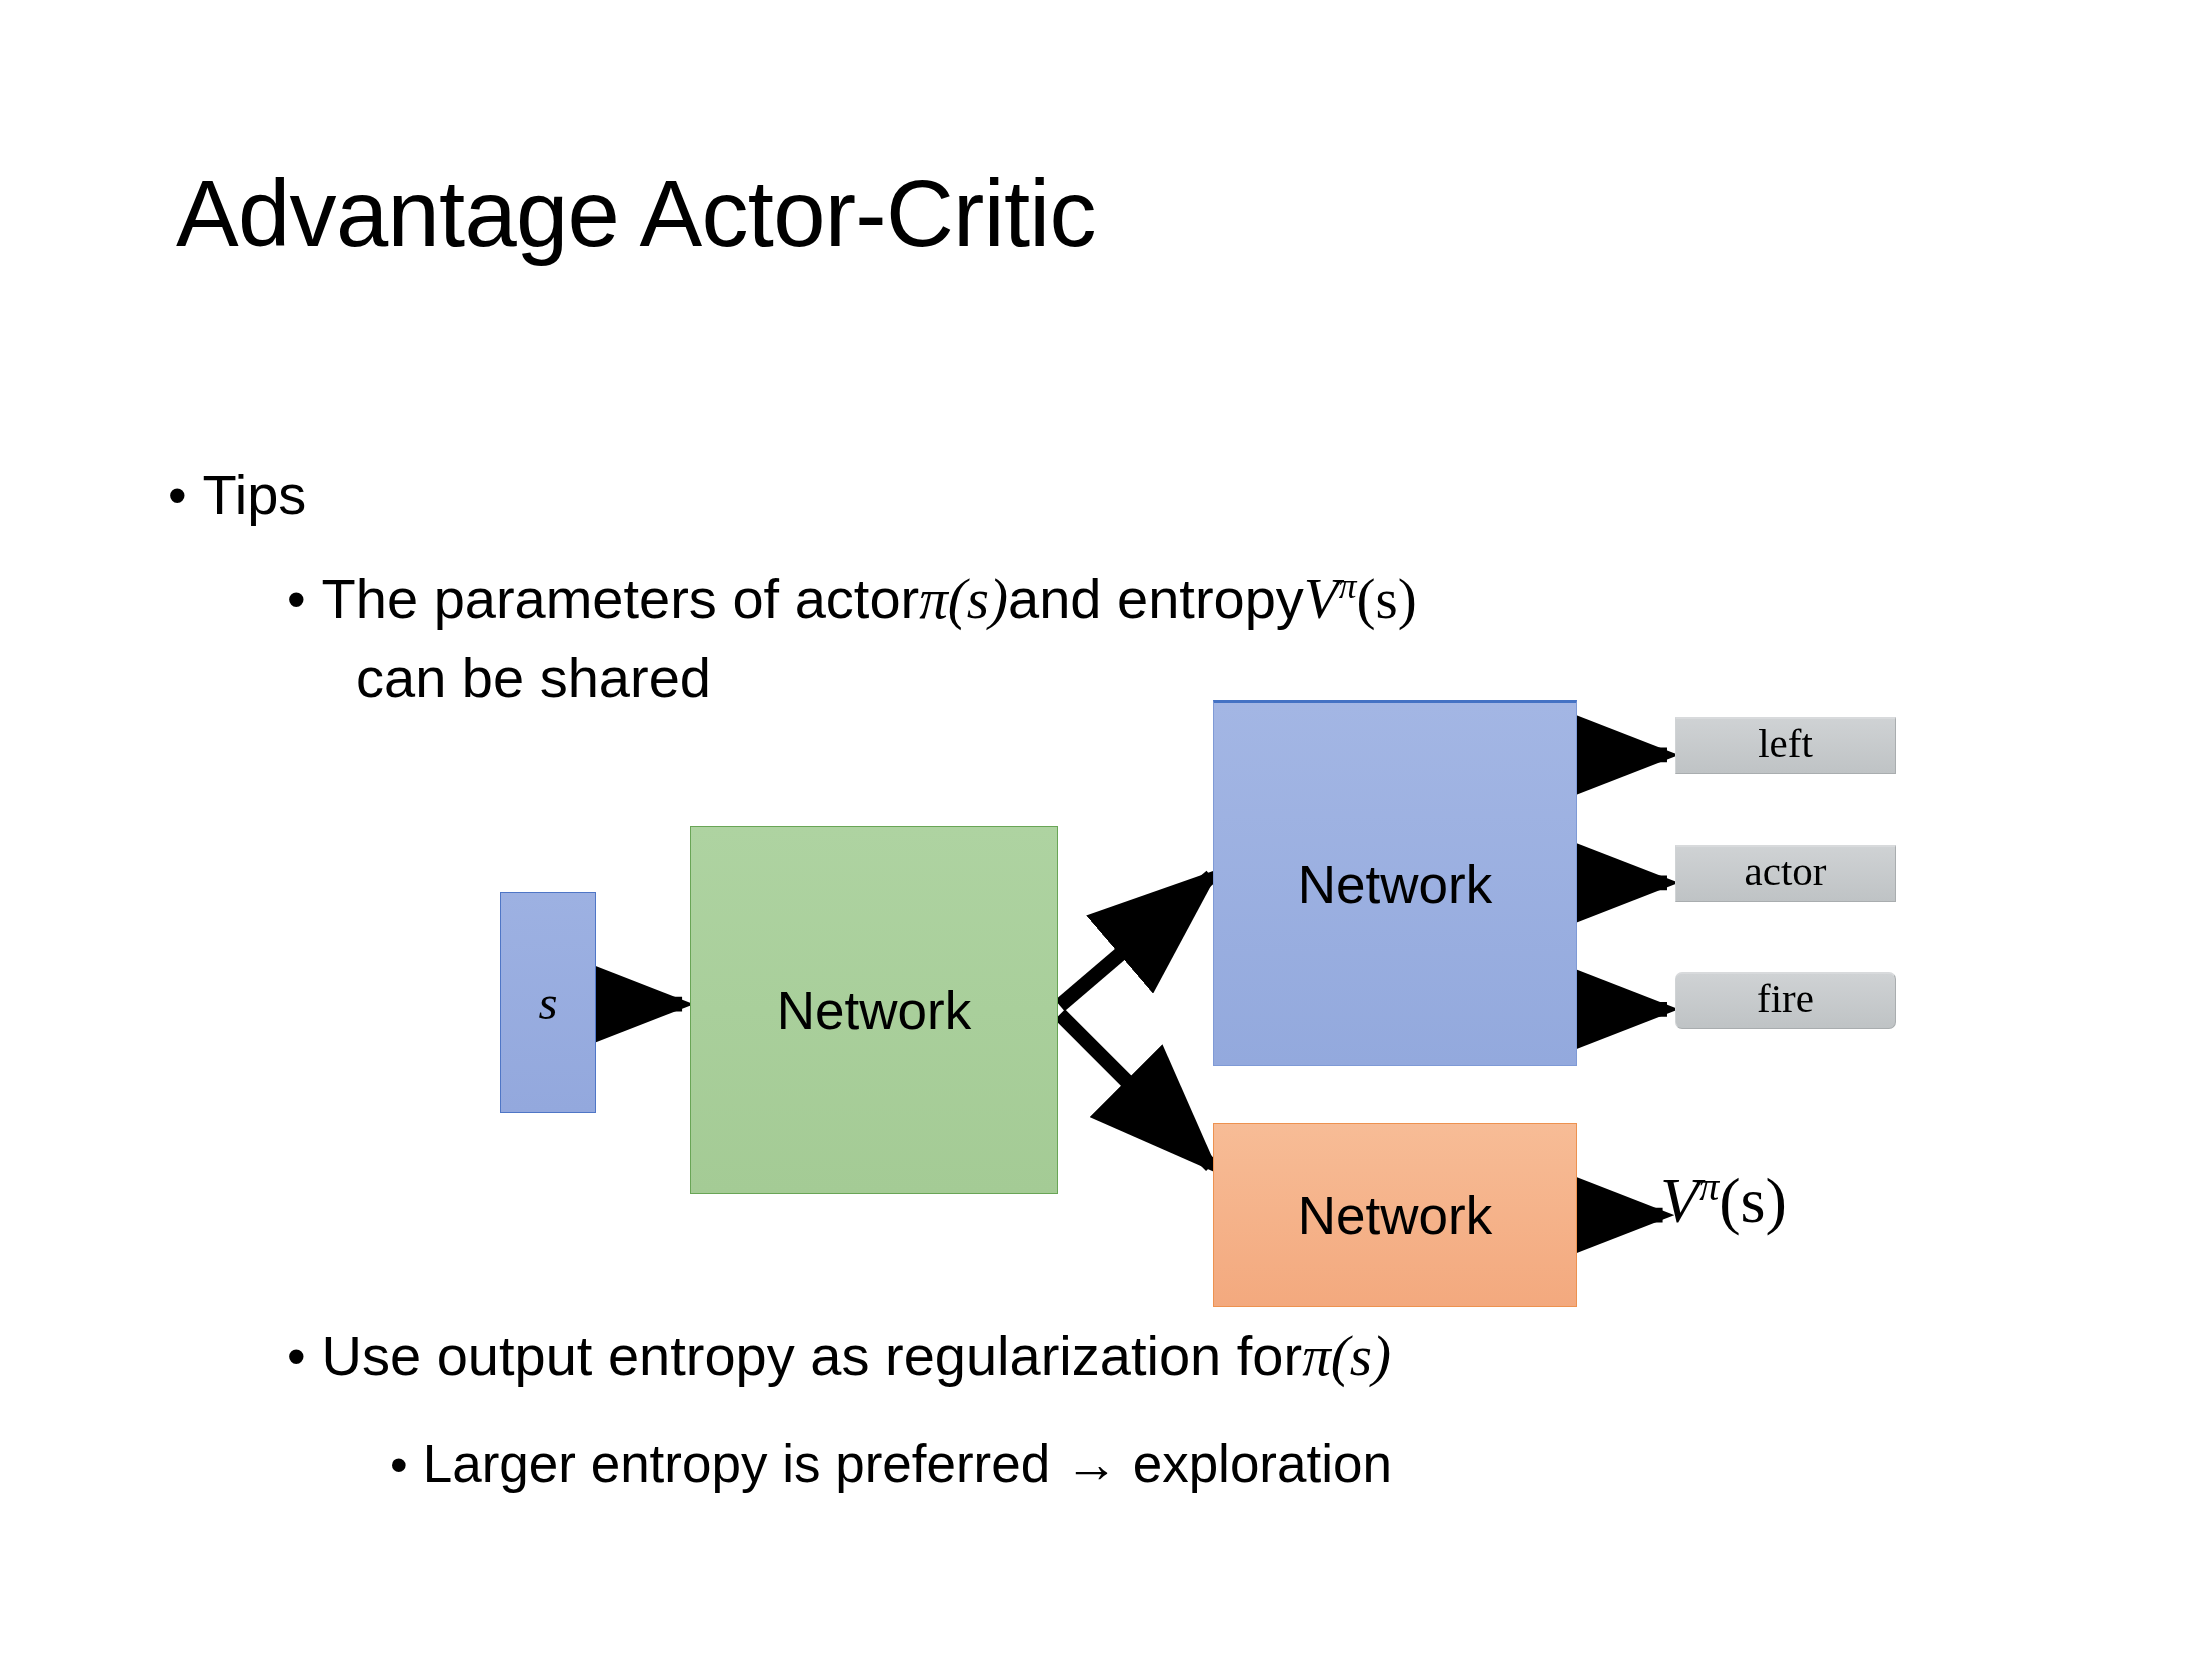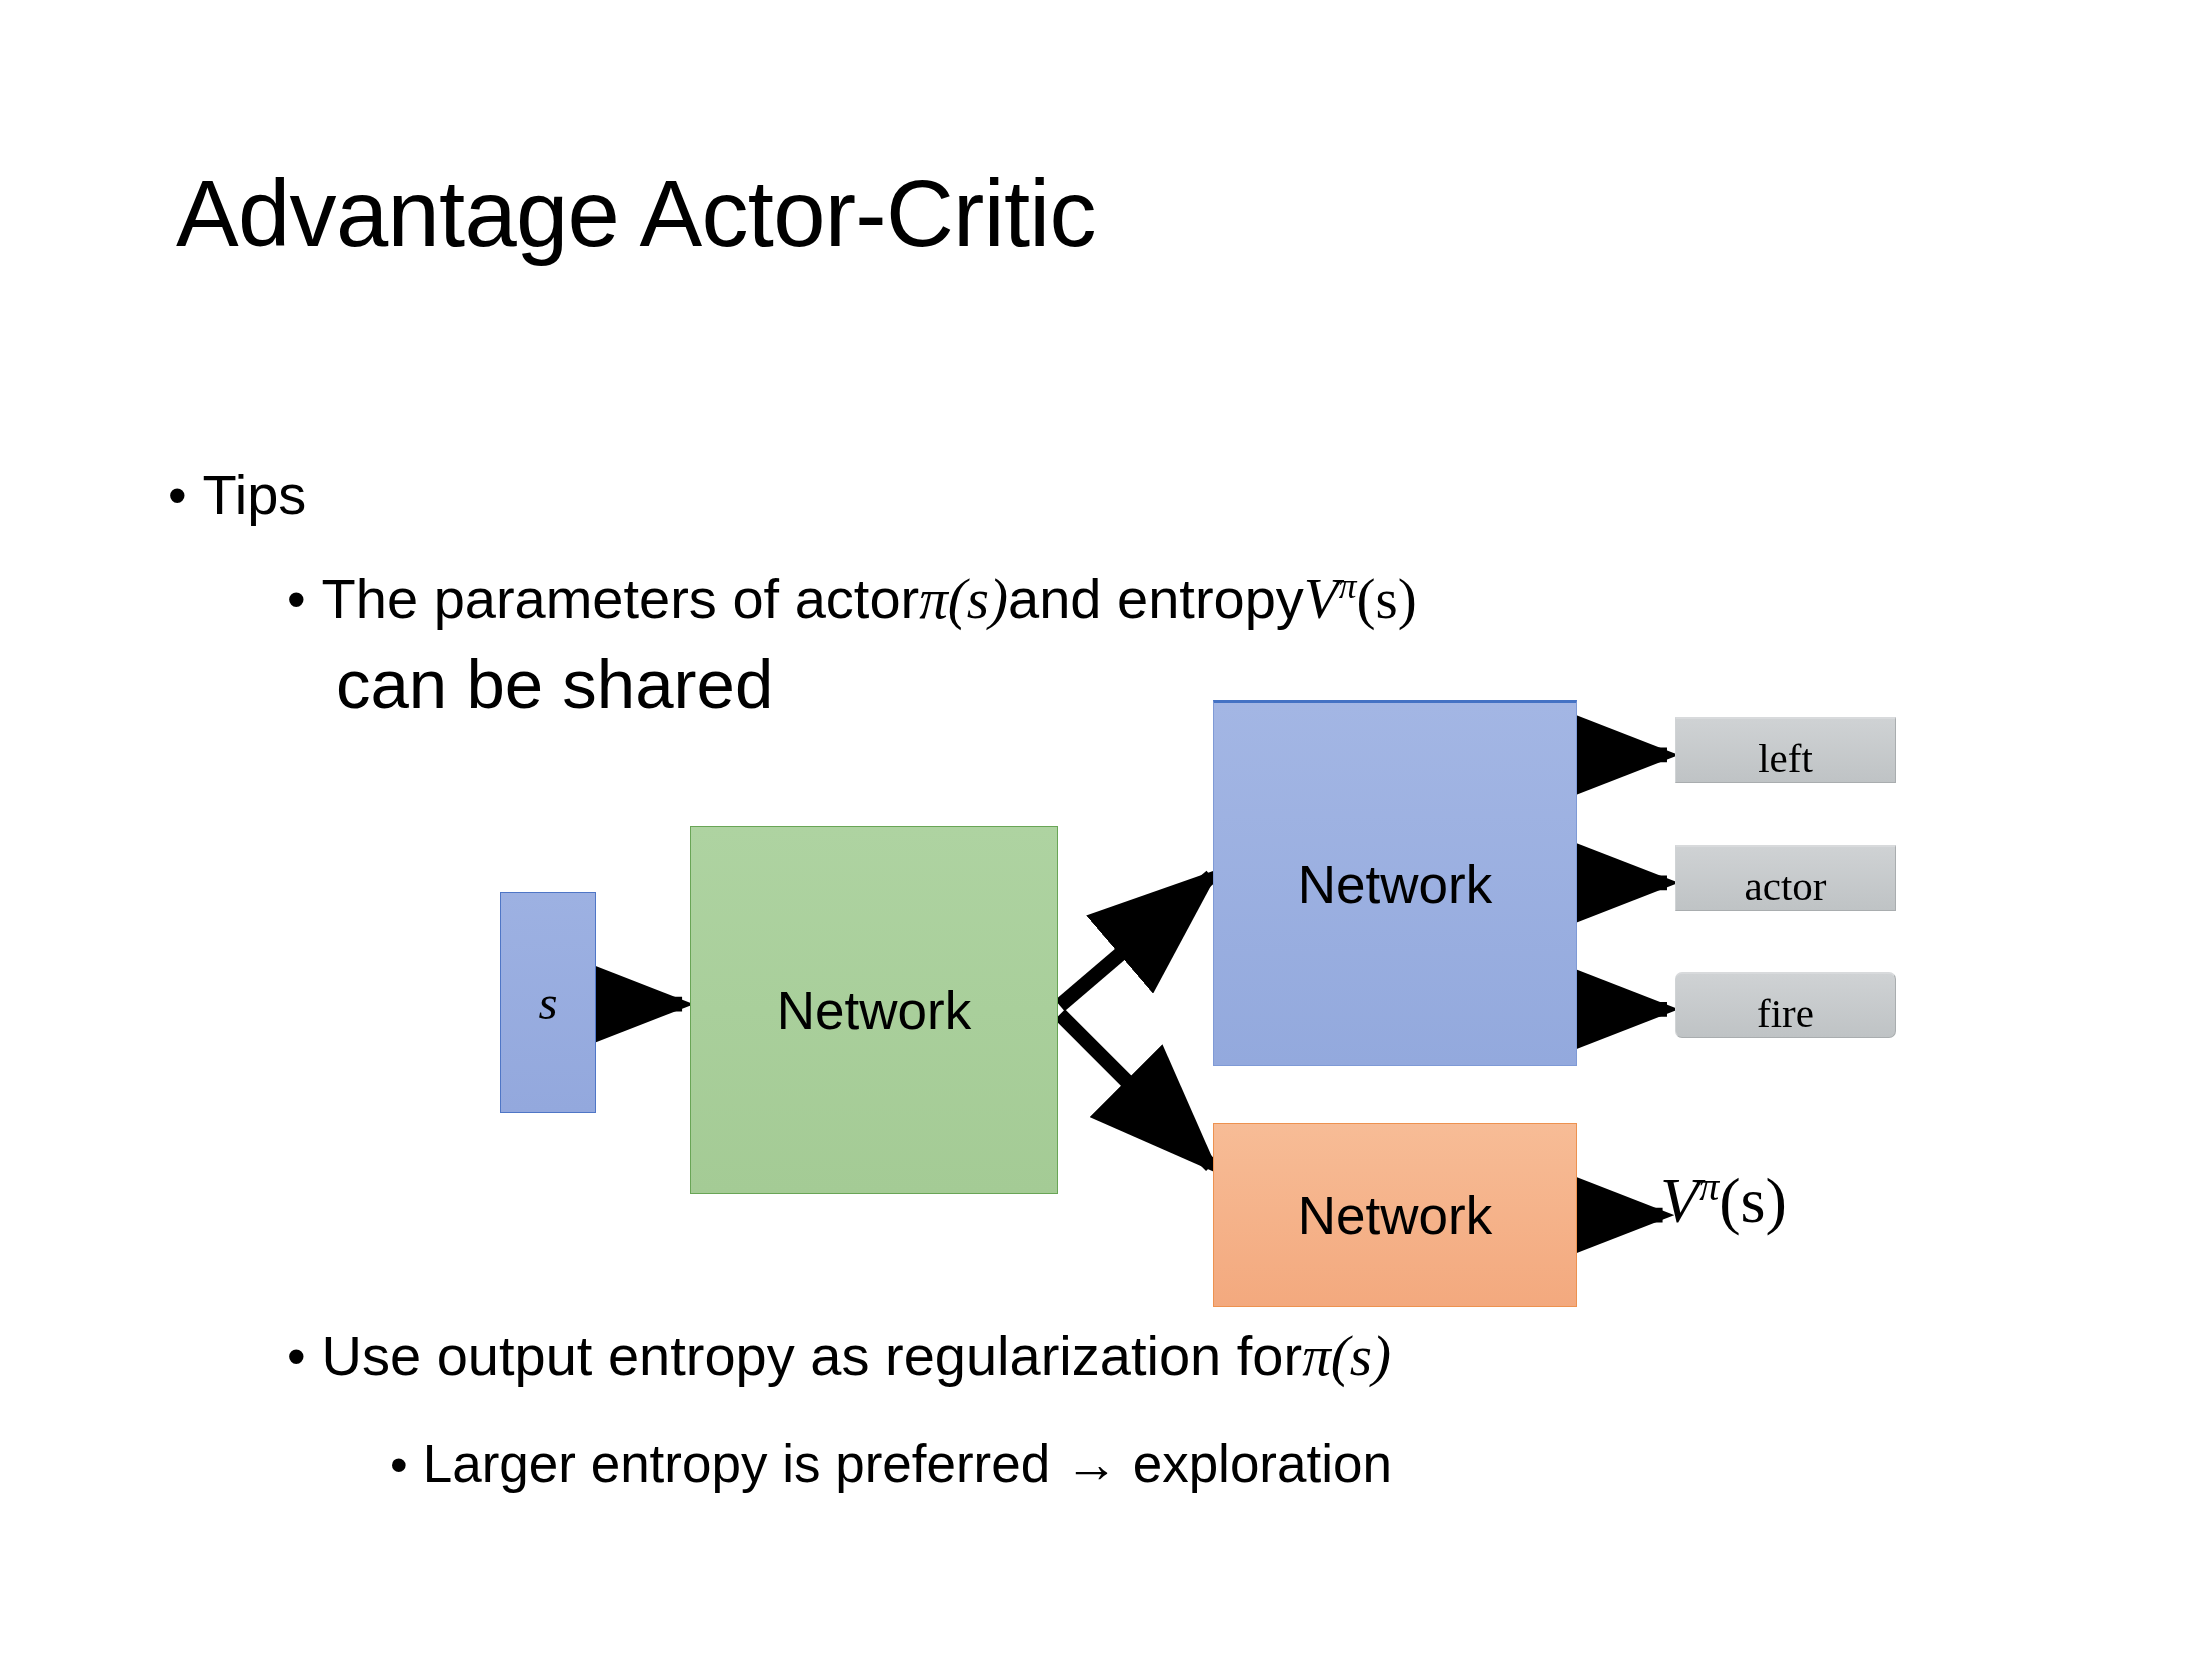--- a/index.html
+++ b/index.html
@@ -49,23 +49,23 @@
     top: 462px;
     font-size: 56px;
   }
   #bullet-params {
     left: 287px;
     top: 565px;
     font-size: 56px;
   }
   #bullet-params-cont {
     position: absolute;
-    left: 336px;
+    left: 356px;
     top: 645px;
-    font-size: 69px;
+    font-size: 56px;
     white-space: nowrap;
   }
   #bullet-entropy {
     left: 287px;
     top: 1323px;
     font-size: 56px;
   }
   #bullet-larger {
     left: 390px;
     top: 1433px;
@@ -147,24 +147,24 @@
     height: 184px;
     background: linear-gradient(to bottom, #f7bc96 0%, #f3a97e 100%);
     border: 1.5px solid #ed9250;
     font-size: 53px;
   }
 
   .action-box {
     position: absolute;
     box-sizing: border-box;
     display: flex;
-    align-items: flex-end;
+    align-items: flex-start;
     justify-content: center;
     width: 221px;
-    height: 66px;
+    height: 57px;
     background: linear-gradient(to bottom, #cfd2d4 0%, #bfc3c5 100%);
     border-top: 2.2px solid #d8dadc;
     border-left: 1.5px solid #d0d3d5;
     border-right: 1.5px solid #a9adaf;
     border-bottom: 1.5px solid #a9adaf;
     font-family: "Liberation Serif", serif;
     font-size: 41px;
     color: #000;
   }
   #action-left  { left: 1675px; top: 717px;  }

